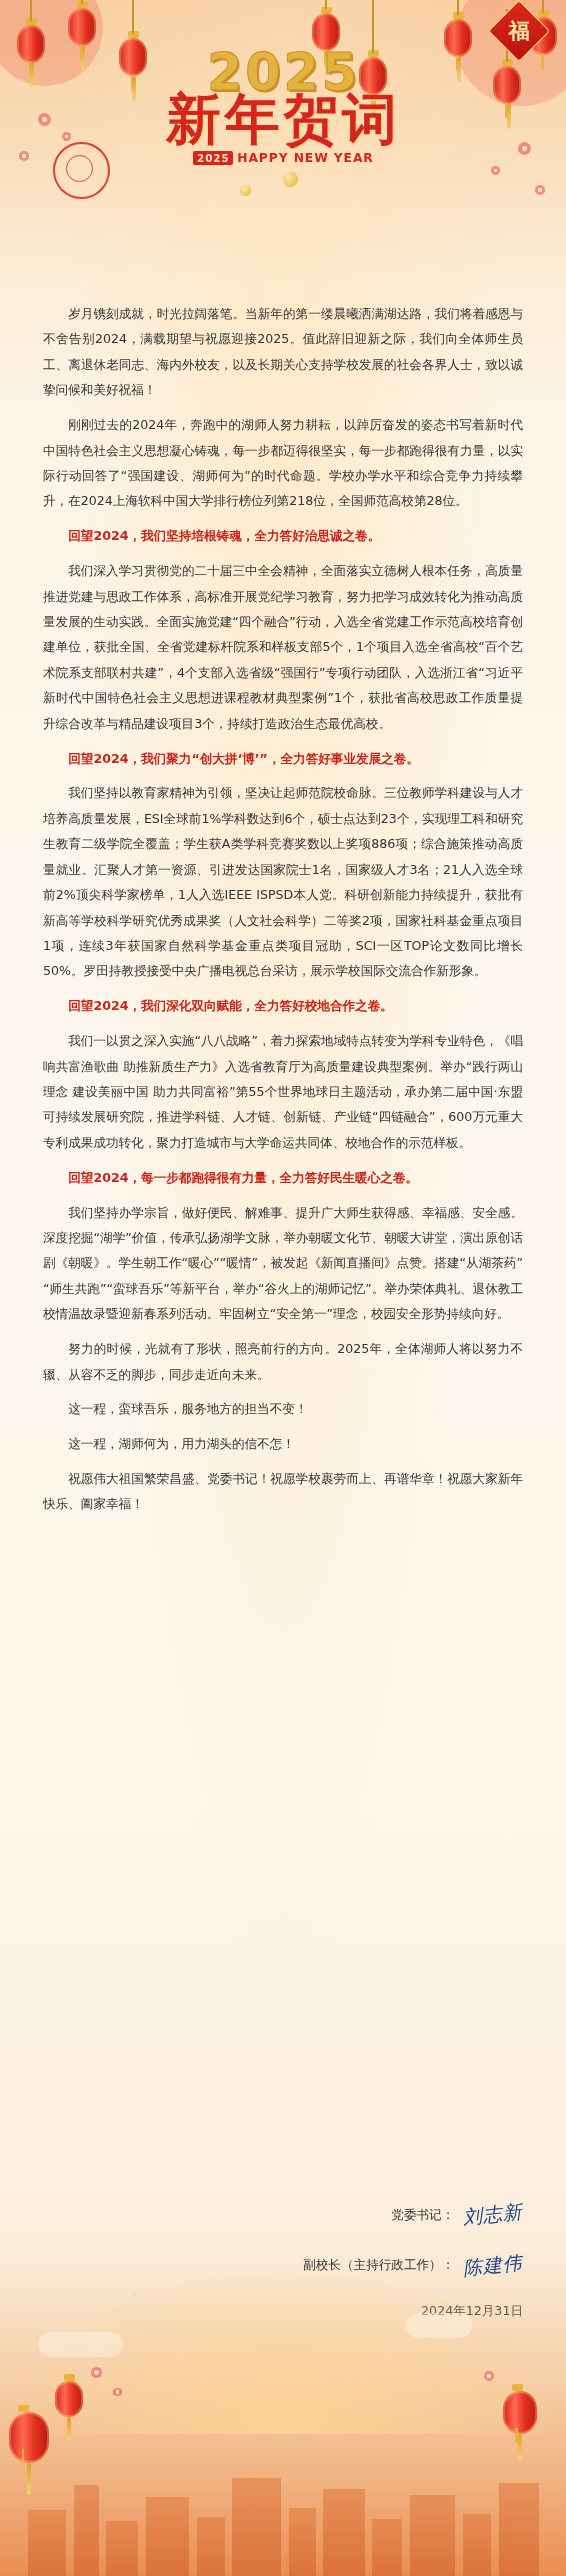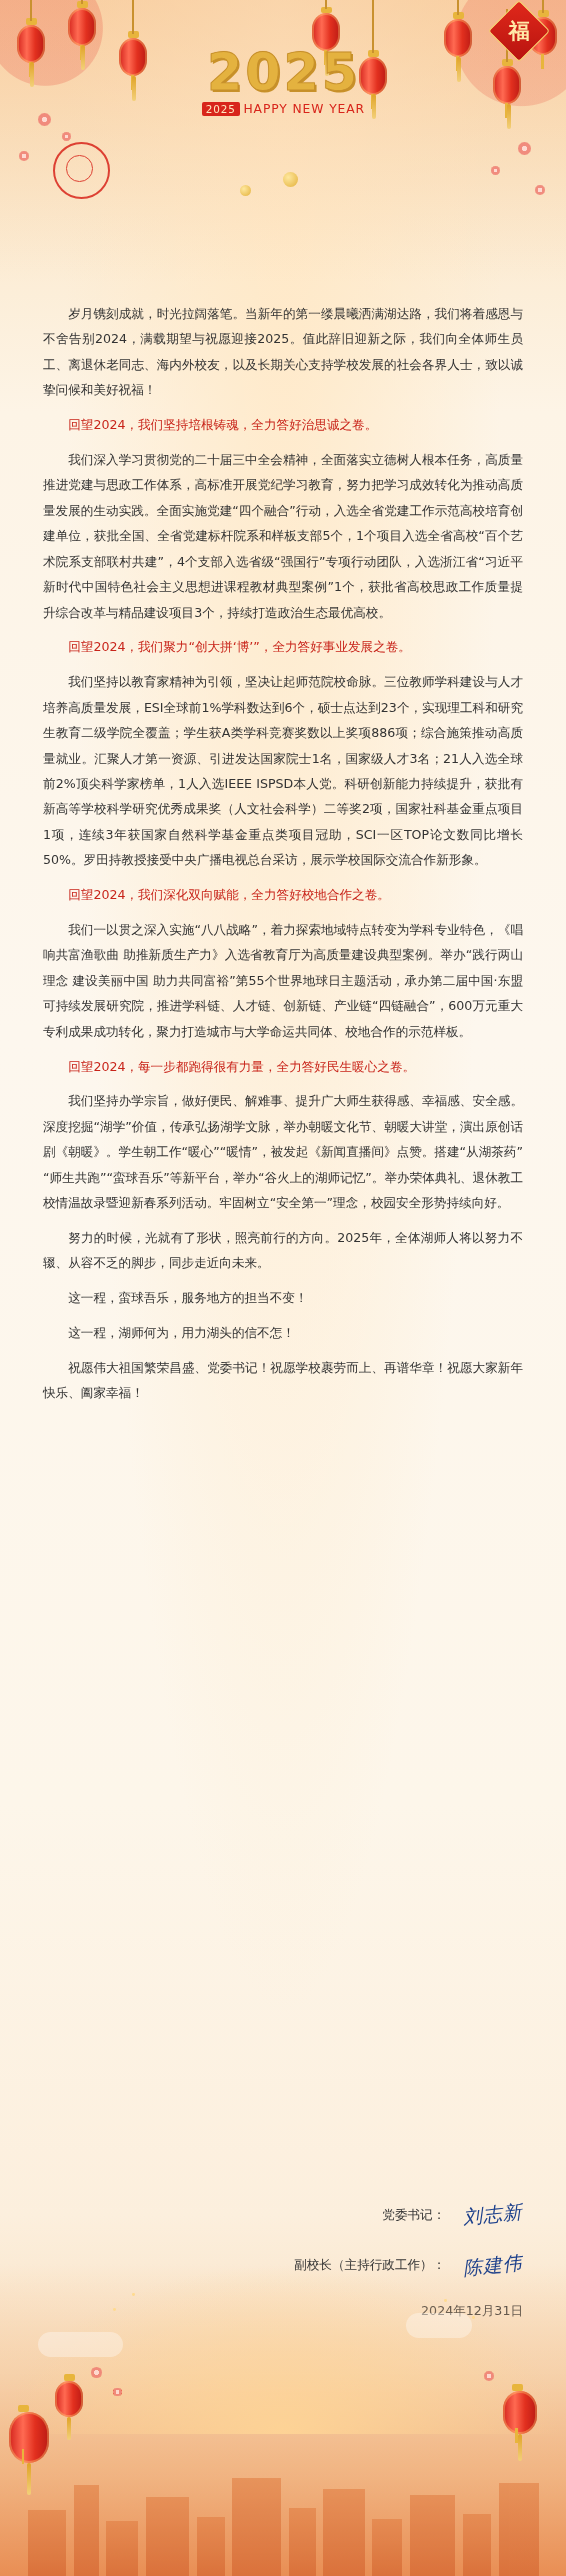--- a/index.html
+++ b/index.html
@@ -55,21 +55,21 @@
     font-family:"DejaVu Sans","Liberation Sans",sans-serif;
   }
   .title-wrap{position:absolute;left:0;right:0;top:91px;text-align:center;}
   .title-main{
     display:inline-block;
     font-size:55px;line-height:1.05;font-weight:bold;color:#d8251b;
     text-shadow:1.9px 1.9px 0 rgba(255,220,150,.8);
     letter-spacing:3.8px;
   }
   .title-en{
-    margin-top:11px;font-size:12.3px;letter-spacing:0.9px;color:#d8251b;font-weight:normal;text-align:center;
+    margin-top:2px;font-size:12.3px;letter-spacing:0.9px;color:#d8251b;font-weight:bold;text-align:center;
   }
   .title-en .box{
     display:inline-block;background:#d8251b;color:#ffe9c0;padding:0.9px 3.8px;margin-right:3.8px;
     border-radius:1.9px;font-size:10.4px;
   }
   .seal{
     position:absolute;left:53px;top:142px;width:53px;height:53px;border-radius:50%;
     border:2.8px solid #d8251b;opacity:.85;
   }
   .seal:after{content:"";position:absolute;left:11.3px;top:11.3px;width:24.6px;height:24.6px;
@@ -77,26 +77,26 @@
   
   .article{
     position:absolute;left:43px;top:301px;width:480px;
     color:#333;
     font-size:12.6px;
     line-height:2.02;
     text-align:justify;
     font-family:"DejaVu Sans","Liberation Sans",sans-serif;
   }
   .article p{margin:0 0 9.4px 0;text-indent:2em;}
-  .article p.red{color:#c8241a;font-weight:normal;}
+  .article p.red{color:#c8241a;font-weight:bold;}
   .sign{
     position:absolute;left:43px;top:2202px;width:480px;color:#333;font-size:12.6px;
   }
   .sign .row{display:flex;justify-content:flex-end;align-items:center;margin-bottom:24.6px;}
-  .sign .row .label{margin-right:18px;}
+  .sign .row .label{margin-right:9px;}
   .sign .hand{
     font-family:"DejaVu Serif","Liberation Serif",serif;
     font-style:italic;color:#1b3f8b;font-size:19px;letter-spacing:0.9px;
     transform:rotate(-6deg);display:inline-block;
   }
   .sign .date{text-align:right;margin-top:15px;font-size:12.6px;color:#333;}
   
   .bottom-band{
     position:absolute;left:0;bottom:0;width:567px;height:312px;
     background:
@@ -167,27 +167,29 @@
 
   <div class="fu-badge">
     <span>福</span>
   </div>
 
   <div class="year-num">2025</div>
 
   <div class="seal"></div>
 
   <div class="title-wrap">
+    <div class="title-main">新年贺词</div>
     <div class="title-en">
       <span class="box">2025</span><span>HAPPY NEW YEAR</span>
     </div>
   </div>
 
   <div class="article">
     <p>岁月镌刻成就，时光拉阔落笔。当新年的第一缕晨曦洒满湖达路，我们将着感恩与不舍告别2024，满载期望与祝愿迎接2025。值此辞旧迎新之际，我们向全体师生员工、离退休老同志、海内外校友，以及长期关心支持学校发展的社会各界人士，致以诚挚问候和美好祝福！</p>
+    <p>刚刚过去的2024年，奔跑中的湖师人努力耕耘，以踔厉奋发的姿态书写着新时代中国特色社会主义思想凝心铸魂，每一步都迈得很坚实，每一步都跑得很有力量，以实际行动回答了“强国建设、湖师何为”的时代命题。学校办学水平和综合竞争力持续攀升，在2024上海软科中国大学排行榜位列第218位，全国师范高校第28位。</p>
     <p class="red">回望2024，我们坚持培根铸魂，全力答好治思诚之卷。</p>
     <p>我们深入学习贯彻党的二十届三中全会精神，全面落实立德树人根本任务，高质量推进党建与思政工作体系，高标准开展党纪学习教育，努力把学习成效转化为推动高质量发展的生动实践。全面实施党建“四个融合”行动，入选全省党建工作示范高校培育创建单位，获批全国、全省党建标杆院系和样板支部5个，1个项目入选全省高校“百个艺术院系支部联村共建”，4个支部入选省级“强国行”专项行动团队，入选浙江省“习近平新时代中国特色社会主义思想进课程教材典型案例”1个，获批省高校思政工作质量提升综合改革与精品建设项目3个，持续打造政治生态最优高校。</p>
     <p class="red">回望2024，我们聚力“创大拼‘博’”，全力答好事业发展之卷。</p>
     <p>我们坚持以教育家精神为引领，坚决让起师范院校命脉。三位教师学科建设与人才培养高质量发展，ESI全球前1%学科数达到6个，硕士点达到23个，实现理工科和研究生教育二级学院全覆盖；学生获A类学科竞赛奖数以上奖项886项；综合施策推动高质量就业。汇聚人才第一资源、引进发达国家院士1名，国家级人才3名；21人入选全球前2%顶尖科学家榜单，1人入选IEEE ISPSD本人党。科研创新能力持续提升，获批有新高等学校科学研究优秀成果奖（人文社会科学）二等奖2项，国家社科基金重点项目1项，连续3年获国家自然科学基金重点类项目冠助，SCI一区TOP论文数同比增长50%。罗田持教授接受中央广播电视总台采访，展示学校国际交流合作新形象。</p>
     <p class="red">回望2024，我们深化双向赋能，全力答好校地合作之卷。</p>
     <p>我们一以贯之深入实施“八八战略”，着力探索地域特点转变为学科专业特色，《唱响共富渔歌曲 助推新质生产力》入选省教育厅为高质量建设典型案例。举办“践行两山理念 建设美丽中国 助力共同富裕”第55个世界地球日主题活动，承办第二届中国·东盟可持续发展研究院，推进学科链、人才链、创新链、产业链“四链融合”，600万元重大专利成果成功转化，聚力打造城市与大学命运共同体、校地合作的示范样板。</p>
     <p class="red">回望2024，每一步都跑得很有力量，全力答好民生暖心之卷。</p>
     <p>我们坚持办学宗旨，做好便民、解难事、提升广大师生获得感、幸福感、安全感。深度挖掘“湖学”价值，传承弘扬湖学文脉，举办朝暖文化节、朝暖大讲堂，演出原创话剧《朝暖》。学生朝工作“暖心”“暖情”，被发起《新闻直播间》点赞。搭建“从湖茶药”“师生共跑”“蛮球吾乐”等新平台，举办“谷火上的湖师记忆”。举办荣体典礼、退休教工校情温故录暨迎新春系列活动。牢固树立“安全第一”理念，校园安全形势持续向好。</p>
     <p>努力的时候，光就有了形状，照亮前行的方向。2025年，全体湖师人将以努力不辍、从容不乏的脚步，同步走近向未来。</p>
     <p>这一程，蛮球吾乐，服务地方的担当不变！</p>

